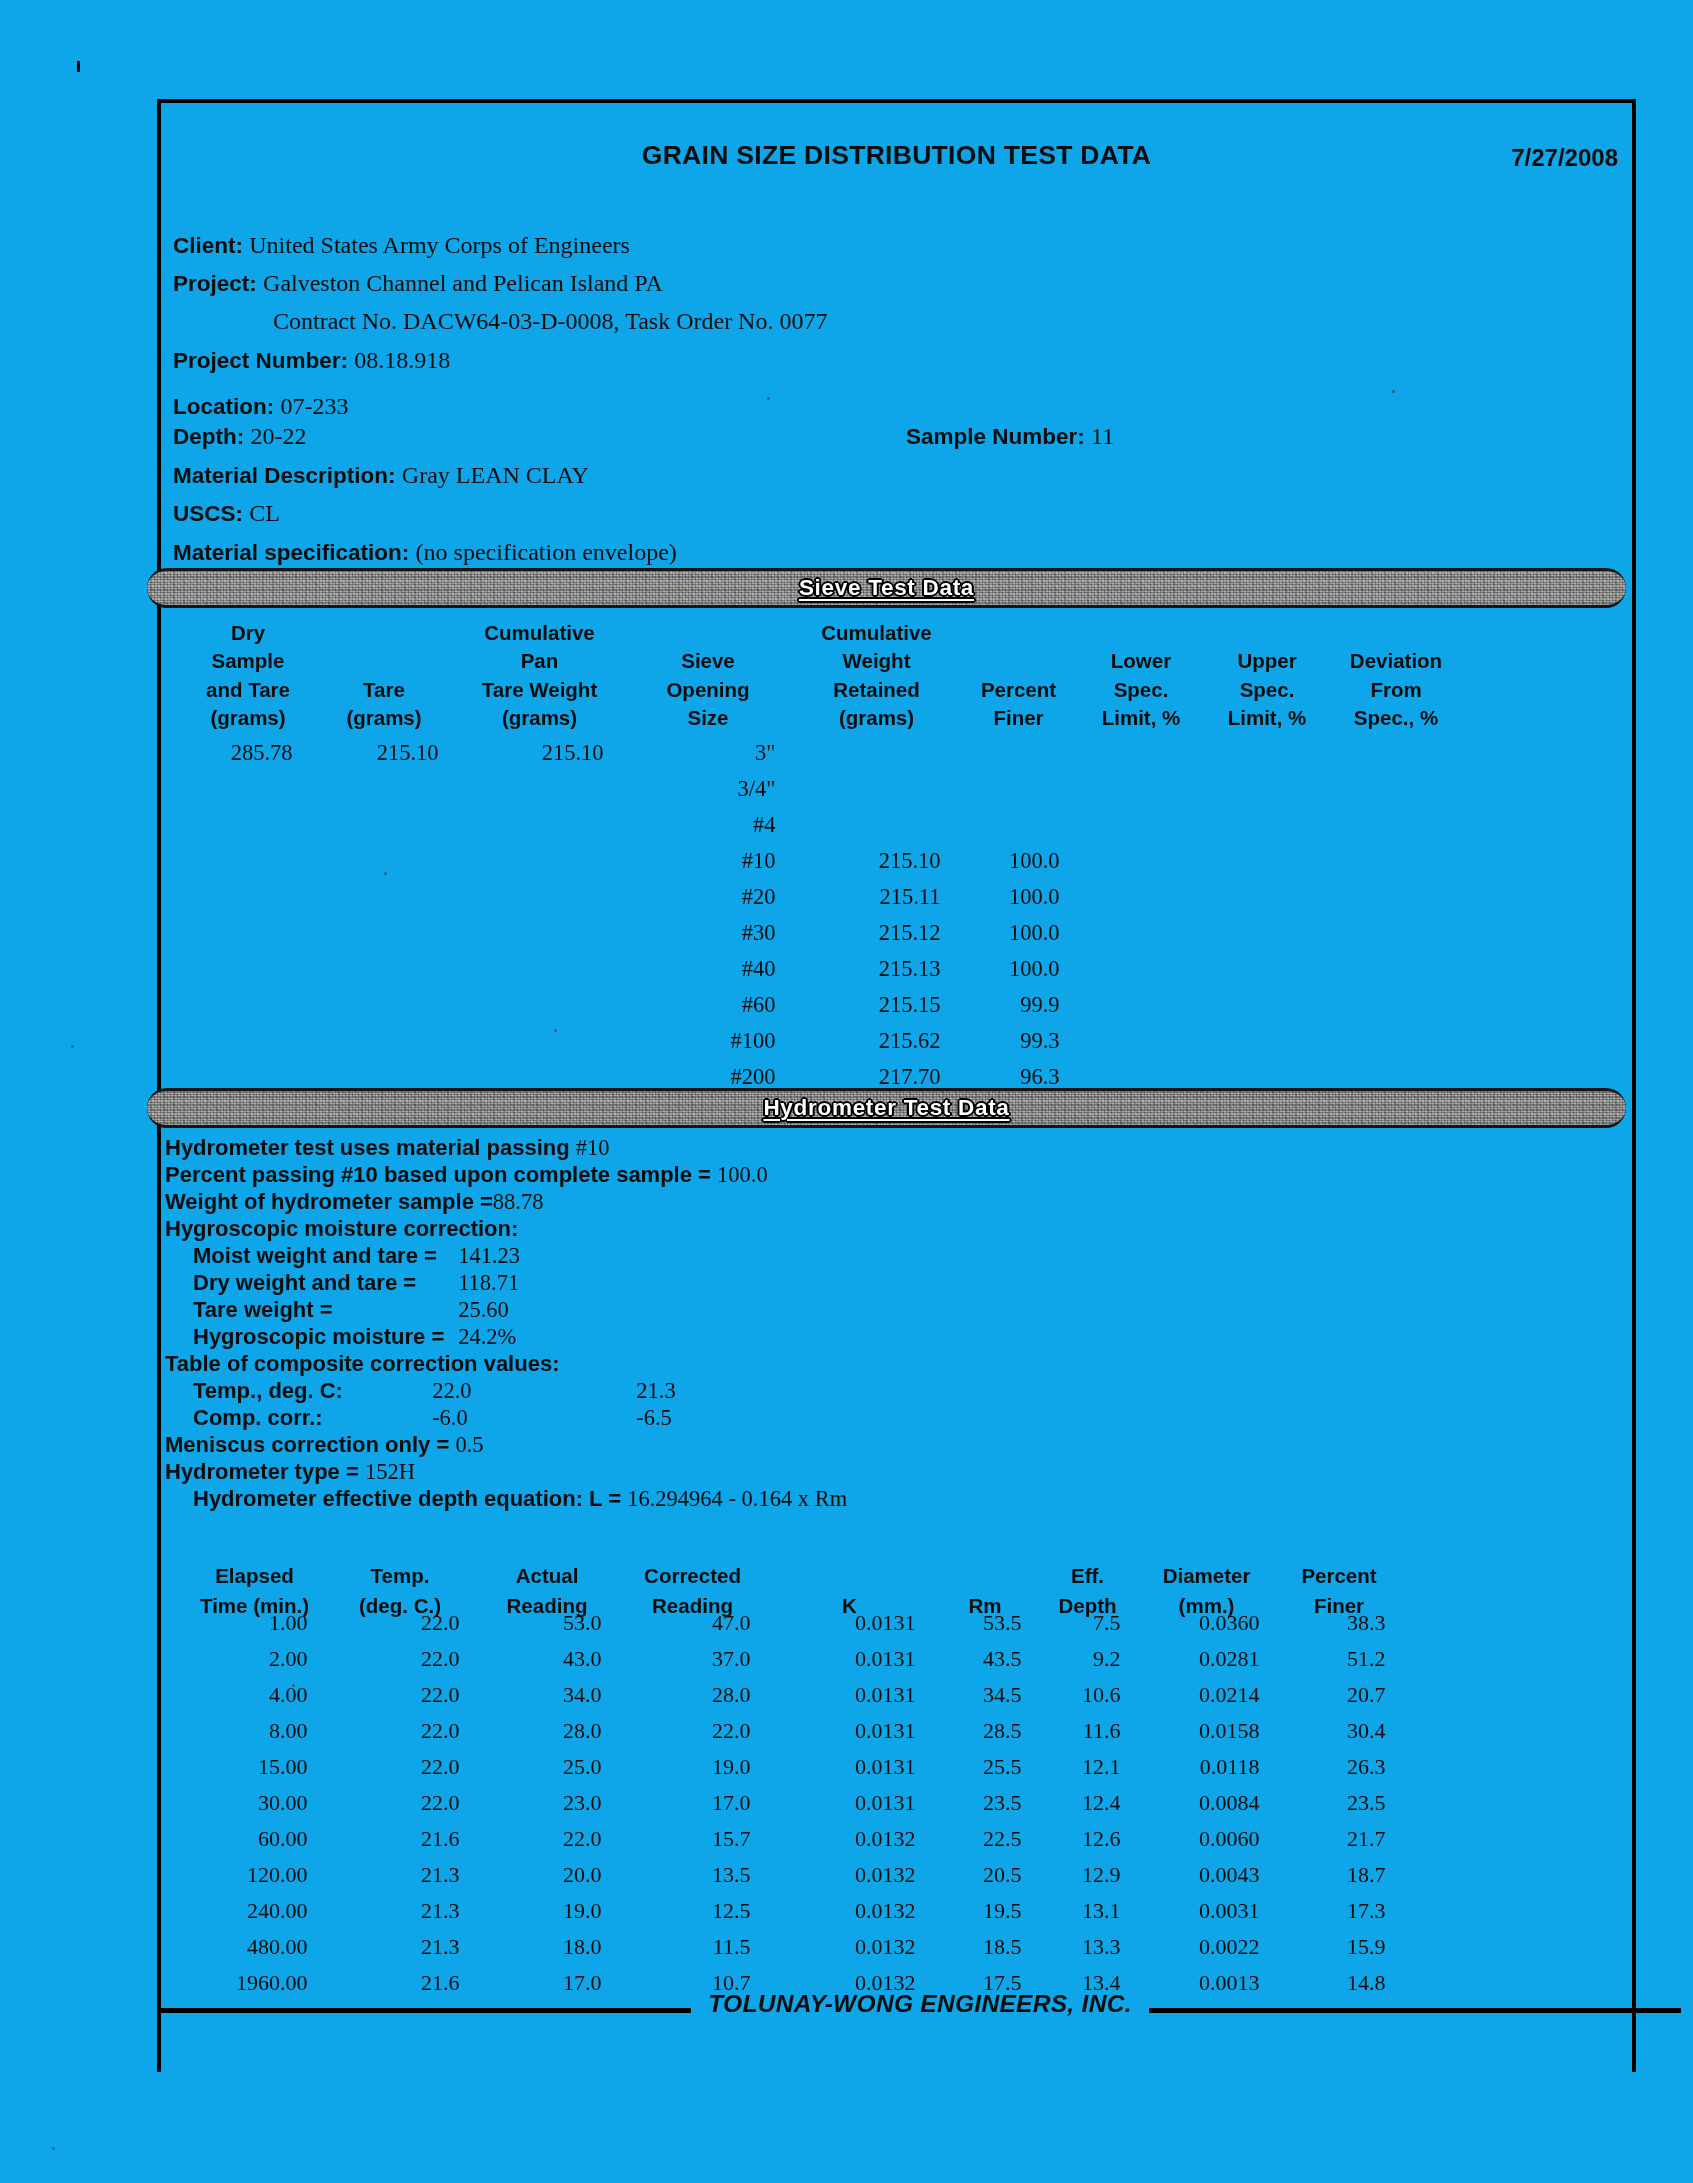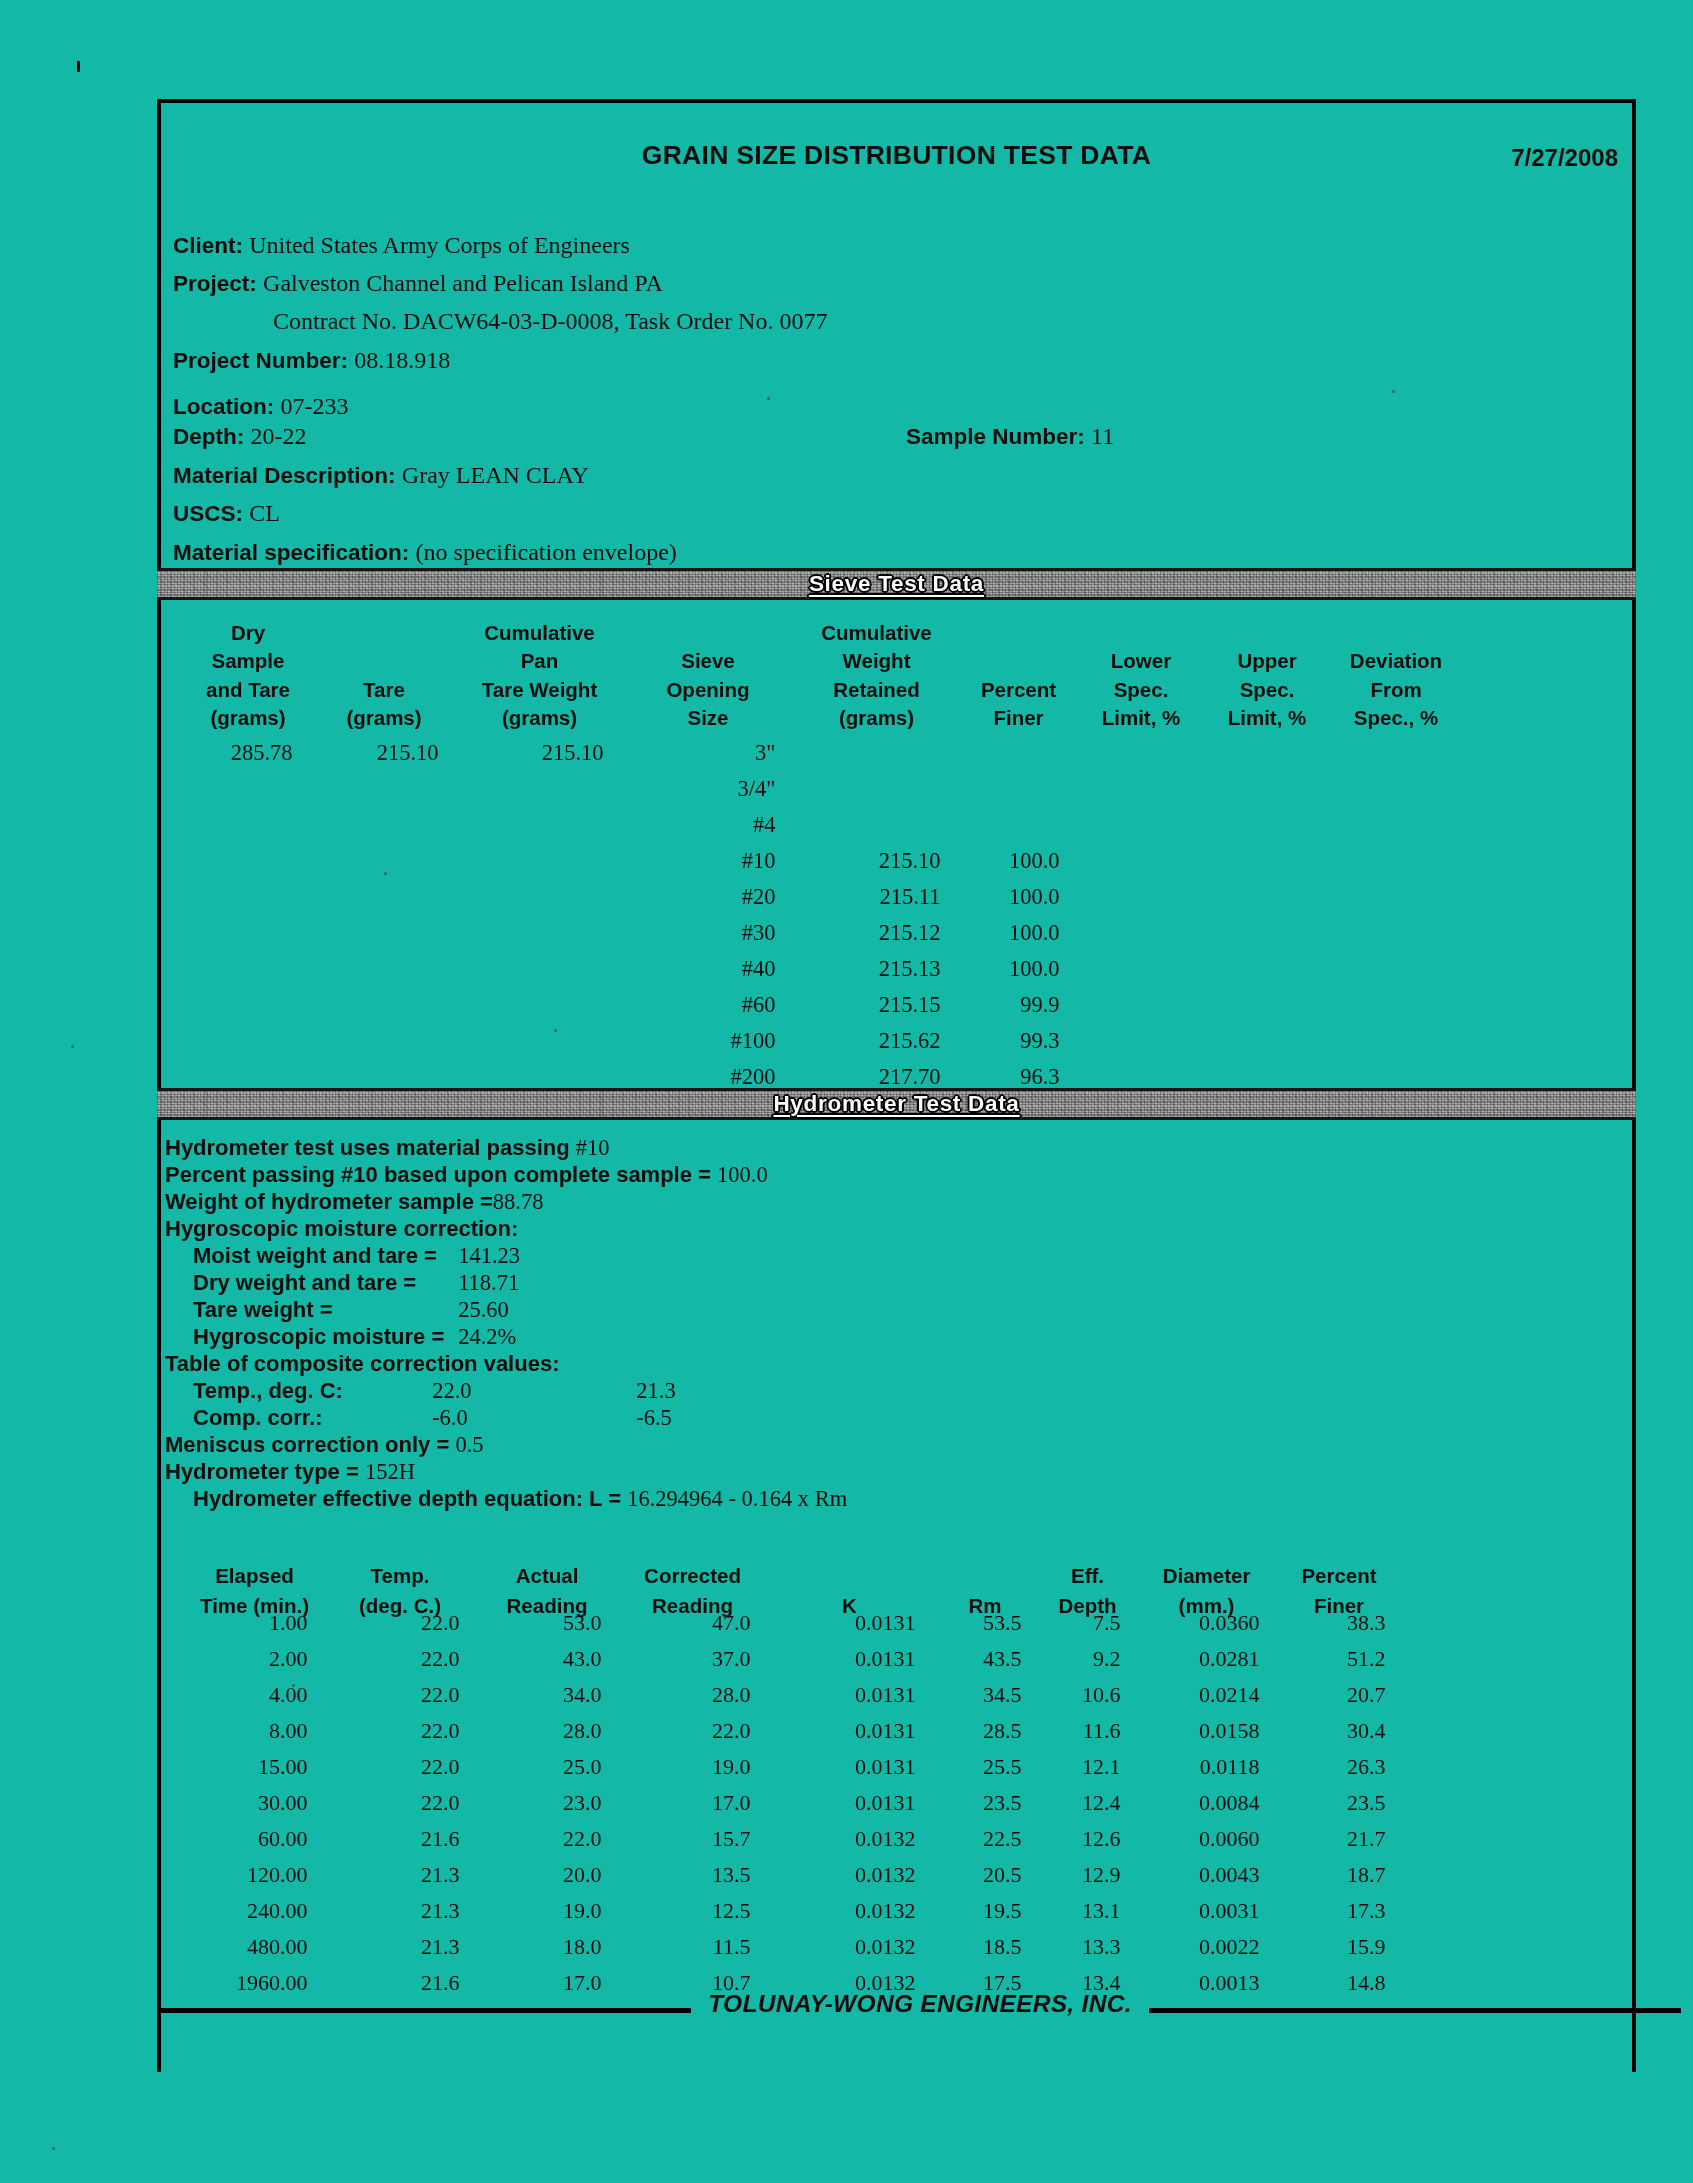--- a/index.html
+++ b/index.html
@@ -1,41 +1,41 @@
 <!DOCTYPE html>
 <html style="font-size:10.6px"><head>
 <meta charset="utf-8">
 <style>
   html,body{margin:0;padding:0;background:#e8e8e8;}
-  .page{position:relative;width:1694px;height:2183px;background:#14b8a6;overflow:hidden;
+  .page{position:relative;width:1694px;height:2183px;background:#0ea5e9;overflow:hidden;
         font-family:"Liberation Sans",sans-serif;color:#0d0d0d;}
   
   .frame{position:absolute;left:157px;top:99px;width:1479px;height:1973px;
          border-top:4.6px solid #000;border-left:4.6px solid #000;border-right:4.6px solid #000;
          box-sizing:border-box;}
   
   .doc-title{position:absolute;left:157px;top:140px;width:1479px;text-align:center;
              font-weight:bold;font-size:26.5px;letter-spacing:0.3px;white-space:nowrap;}
   .doc-date{position:absolute;left:1469px;top:144px;width:149px;text-align:right;
             font-weight:bold;font-size:24px;white-space:nowrap;}
   
   .line{position:absolute;left:173px;white-space:nowrap;font-size:22.5px;}
   .lbl{font-weight:bold;font-family:"Liberation Sans",sans-serif;}
   .val{font-family:"Liberation Serif",serif;font-size:24px;font-weight:normal;}
   .contract{position:absolute;left:273px;white-space:nowrap;}
   .sample-num{position:absolute;left:906px;white-space:nowrap;font-size:22.5px;}
   
-  .banner{position:absolute;left:157px;width:1479px;height:32px;display:flex;
+  .banner{position:absolute;left:147px;width:1479px;height:40px;display:flex;
           align-items:center;justify-content:center;
           background-color:#9b9b9b;
           background-image:
             repeating-linear-gradient(90deg, rgba(0,0,0,.22) 0 1.3px, rgba(255,255,255,0) 1.3px 3.3px),
             repeating-linear-gradient(0deg, rgba(255,255,255,.22) 0 1.3px, rgba(0,0,0,.16) 1.3px 2.6px),
             repeating-linear-gradient(45deg, rgba(0,0,0,.14) 0 2px, rgba(255,255,255,0) 2px 4.6px);
-          border-top:3.3px solid #151515;border-bottom:3.3px solid #151515;box-sizing:border-box;}
+          border-top:3.3px solid #151515;border-bottom:3.3px solid #151515;box-sizing:border-box;border-radius:20px;}
   .banner-text{font-size:22.5px;font-weight:bold;color:#fff;letter-spacing:0.7px;white-space:nowrap;
                text-shadow:-1.3px -1.3px 0 #000, 1.3px -1.3px 0 #000, -1.3px 1.3px 0 #000, 1.3px 1.3px 0 #000,
                             0 -2px 0 #000, 0 2px 0 #000, -2px 0 0 #000, 2px 0 0 #000;
                text-decoration:underline;text-decoration-thickness:2px;text-underline-offset:4px;}
   
   .sieve-head{position:absolute;left:185px;top:619px;display:grid;align-items:end;
               grid-template-columns:126px 146px 165px 172px 165px 119px 126px 126px 132px;}
   .sieve-head .th{white-space:pre-line;text-align:center;font-weight:bold;font-size:20.5px;line-height:28.4px;}
   .sieve-body{position:absolute;left:185px;top:740px;display:grid;grid-auto-rows:36px;
               grid-template-columns:126px 146px 165px 172px 165px 119px 126px 126px 132px;}

